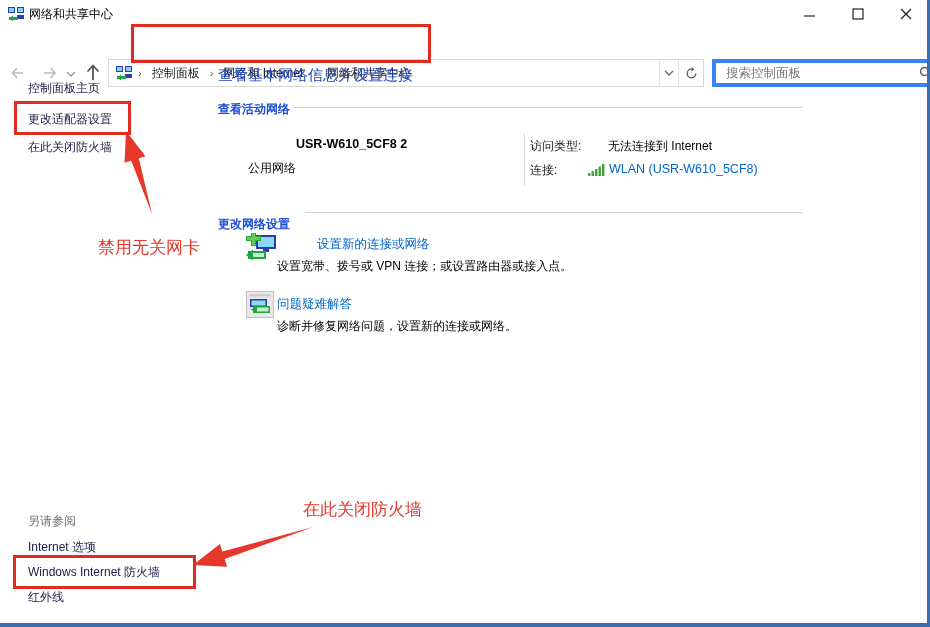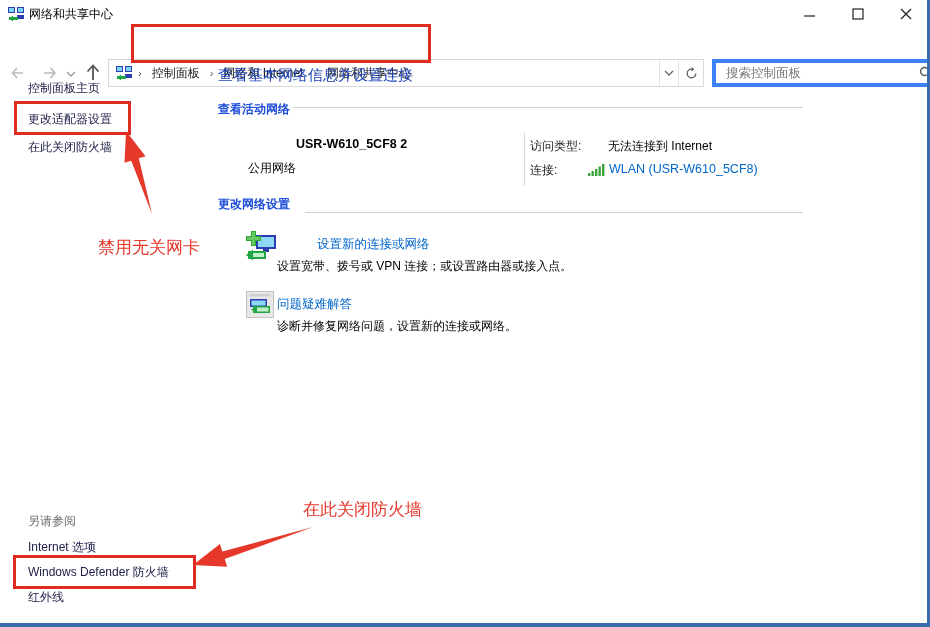--- a/index.html
+++ b/index.html
@@ -141,21 +141,21 @@
       </svg>
   </div>
 </div>
 
 <div class="side-link" style="top:80px;text-align:right;">控制面板主页</div>
 <div class="side-link" style="top:111px;">更改适配器设置</div>
 <div class="side-link" style="top:139px;">在此关闭防火墙</div>
 
 <div class="side-gray" style="top:513px;">另请参阅</div>
 <div class="side-link" style="top:539px;">Internet 选项</div>
-<div class="side-link" style="top:564px;">Windows Defender 防火墙</div>
+<div class="side-link" style="top:564px;">Windows Internet 防火墙</div>
 <div class="side-link" style="top:589px;">红外线</div>
 
 <div class="main-heading">查看基本网络信息并设置连接</div>
 
 <div class="section-title" style="left:218px;top:101px;">查看活动网络</div>
 <div class="section-line" style="left:293px;top:107px;width:510px;"></div>
 
 <div class="net-name">USR-W610_5CF8 2</div>
 <div class="net-type">公用网络</div>
 <div class="vdivider"></div>
@@ -166,21 +166,21 @@
 
 <svg class="wifi-icon" width="17" height="12">
   <rect x="0" y="9" width="2.4" height="3" fill="#3fa33c"></rect>
   <rect x="3.5" y="7" width="2.4" height="5" fill="#3fa33c"></rect>
   <rect x="7" y="5" width="2.4" height="7" fill="#3fa33c"></rect>
   <rect x="10.5" y="2.5" width="2.4" height="9.5" fill="#3fa33c"></rect>
   <rect x="14" y="0" width="2.4" height="12" fill="#3fa33c"></rect>
 </svg>
 <a class="task-link" style="left:609px;top:162px;">WLAN (USR-W610_5CF8)</a>
 
-<div class="section-title" style="left:218px;top:196px;">更改网络设置</div>
+<div class="section-title" style="left:218px;top:216px;">更改网络设置</div>
 <div class="section-line" style="left:305px;top:212px;width:498px;"></div>
 
 <svg class="abs" style="left:244px;top:229px;" width="36" height="36" viewBox="0 0 36 36">
   <rect x="12" y="6" width="20" height="14" fill="#2b3db0"></rect>
   <rect x="14" y="8" width="16" height="10" fill="#8fd8f5"></rect>
   <rect x="19" y="20" width="6" height="3" fill="#2b3db0"></rect>
   <rect x="4" y="22" width="18" height="8" fill="#22a544"></rect>
   <rect x="6" y="24" width="14" height="4" fill="#bff0c8"></rect>
   <polygon points="2,26 9,20.5 9,31.5" fill="#22a544"></polygon>
   <rect x="7" y="2" width="5" height="15" fill="#2ca834"></rect>

